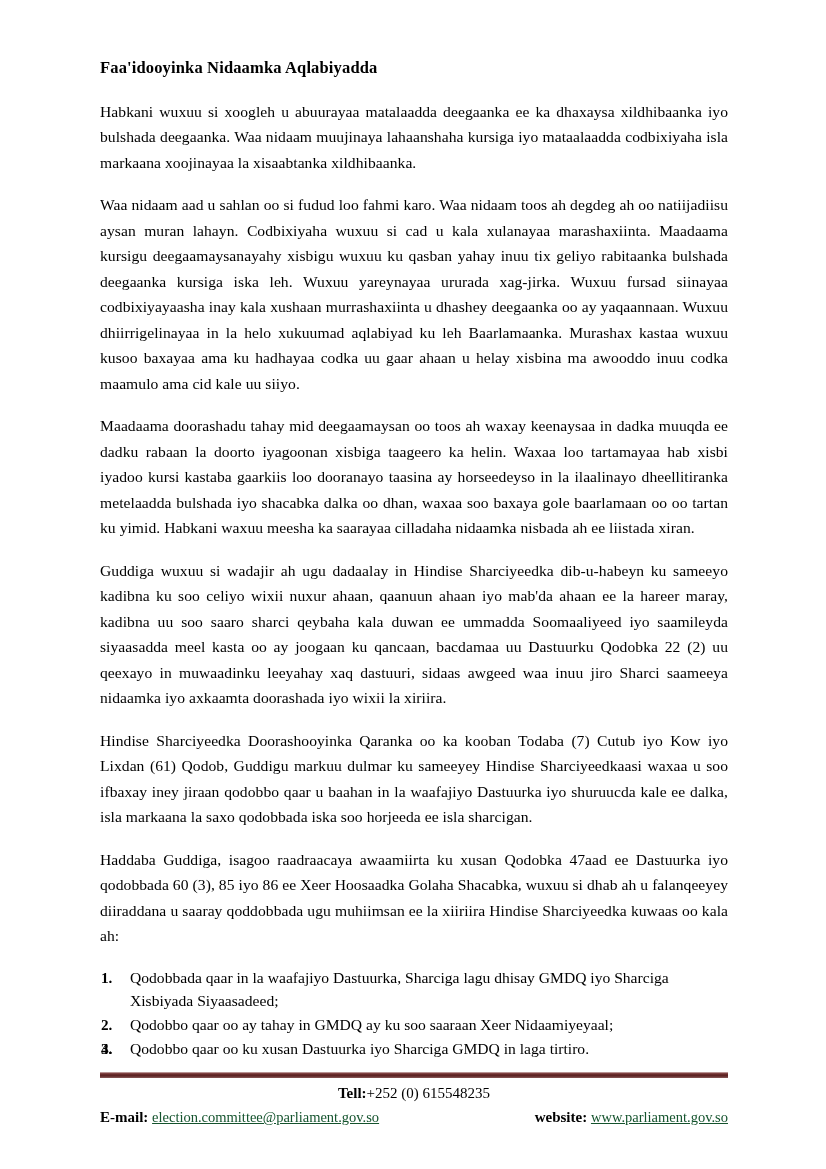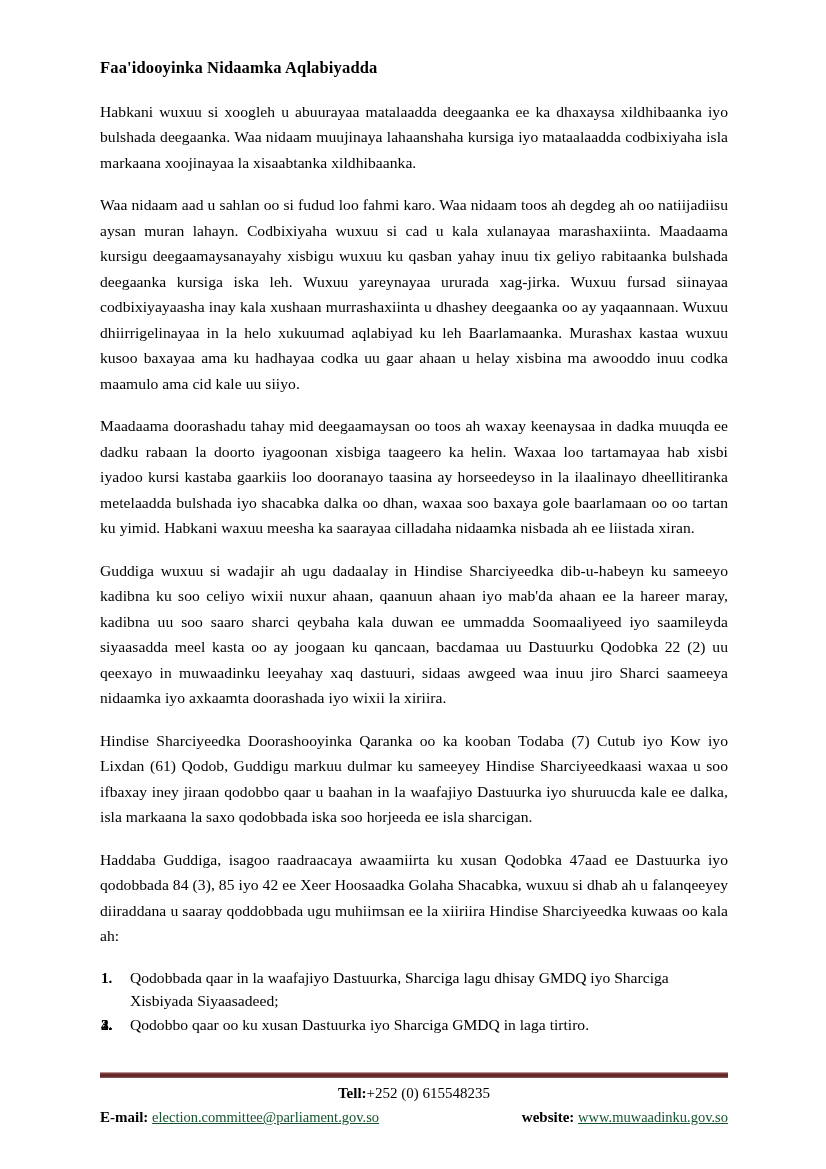--- a/index.html
+++ b/index.html
@@ -120,29 +120,30 @@
 
   <div class="content">
 
     <h1 class="doc-title">Faa'idooyinka Nidaamka Aqlabiyadda</h1>
 
     <p class="para">Habkani wuxuu si xoogleh u abuurayaa matalaadda deegaanka ee ka dhaxaysa xildhibaanka iyo bulshada deegaanka. Waa nidaam muujinaya lahaanshaha kursiga iyo mataalaadda codbixiyaha isla markaana xoojinayaa la xisaabtanka xildhibaanka.</p>
     <p class="para">Waa nidaam aad u sahlan oo si fudud loo fahmi karo. Waa nidaam toos ah degdeg ah oo natiijadiisu aysan muran lahayn. Codbixiyaha wuxuu si cad u kala xulanayaa marashaxiinta. Maadaama kursigu deegaamaysanayahy xisbigu wuxuu ku qasban yahay inuu tix geliyo rabitaanka bulshada deegaanka kursiga iska leh. Wuxuu yareynayaa ururada xag-jirka. Wuxuu fursad siinayaa codbixiyayaasha inay kala xushaan murrashaxiinta u dhashey deegaanka oo ay yaqaannaan. Wuxuu dhiirrigelinayaa in la helo xukuumad aqlabiyad ku leh Baarlamaanka. Murashax kastaa wuxuu kusoo baxayaa ama ku hadhayaa codka uu gaar ahaan u helay xisbina ma awooddo inuu codka maamulo ama cid kale uu siiyo.</p>
     <p class="para">Maadaama doorashadu tahay mid deegaamaysan oo toos ah waxay keenaysaa in dadka muuqda ee dadku rabaan la doorto iyagoonan xisbiga taageero ka helin. Waxaa loo tartamayaa hab xisbi iyadoo kursi kastaba gaarkiis loo dooranayo taasina ay horseedeyso in la ilaalinayo dheellitiranka metelaadda bulshada iyo shacabka dalka oo dhan, waxaa soo baxaya gole baarlamaan oo oo tartan ku yimid. Habkani waxuu meesha ka saarayaa cilladaha nidaamka nisbada ah ee liistada xiran.</p>
     <p class="para">Guddiga wuxuu si wadajir ah ugu dadaalay in Hindise Sharciyeedka dib-u-habeyn ku sameeyo kadibna ku soo celiyo wixii nuxur ahaan, qaanuun ahaan iyo mab'da ahaan ee la hareer maray, kadibna uu soo saaro sharci qeybaha kala duwan ee ummadda Soomaaliyeed iyo saamileyda siyaasadda meel kasta oo ay joogaan ku qancaan, bacdamaa uu Dastuurku Qodobka 22 (2) uu qeexayo in muwaadinku leeyahay xaq dastuuri, sidaas awgeed waa inuu jiro Sharci saameeya nidaamka iyo axkaamta doorashada iyo wixii la xiriira.</p>
     <p class="para">Hindise Sharciyeedka Doorashooyinka Qaranka oo ka kooban Todaba (7) Cutub iyo Kow iyo Lixdan (61) Qodob, Guddigu markuu dulmar ku sameeyey Hindise Sharciyeedkaasi waxaa u soo ifbaxay iney jiraan qodobbo qaar u baahan in la waafajiyo Dastuurka iyo shuruucda kale ee dalka, isla markaana la saxo qodobbada iska soo horjeeda ee isla sharcigan.</p>
-    <p class="para">Haddaba Guddiga, isagoo raadraacaya awaamiirta ku xusan Qodobka 47aad ee Dastuurka iyo qodobbada 84 (3), 85 iyo 42 ee Xeer Hoosaadka Golaha Shacabka, wuxuu si dhab ah u falanqeeyey diiraddana u saaray qoddobbada ugu muhiimsan ee la xiiriira Hindise Sharciyeedka kuwaas oo kala ah:</p>
+    <p class="para">Haddaba Guddiga, isagoo raadraacaya awaamiirta ku xusan Qodobka 47aad ee Dastuurka iyo qodobbada 60 (3), 85 iyo 86 ee Xeer Hoosaadka Golaha Shacabka, wuxuu si dhab ah u falanqeeyey diiraddana u saaray qoddobbada ugu muhiimsan ee la xiiriira Hindise Sharciyeedka kuwaas oo kala ah:</p>
 
     <ol class="num-list">
       <li>
         <span class="marker">1.</span>
         <span>Qodobbada qaar in la waafajiyo Dastuurka, Sharciga lagu dhisay GMDQ iyo Sharciga Xisbiyada Siyaasadeed;</span>
       </li>
       <li>
         <span class="marker">2.</span>
+        <span>Qodobbo qaar oo ay tahay in GMDQ ay ku soo saaraan Xeer Nidaamiyeyaal;</span>
       </li>
       <li>
         <span class="marker">3.</span>
       </li>
       <li>
         <span class="marker">4.</span>
         <span>Qodobbo qaar oo ku xusan Dastuurka iyo Sharciga GMDQ in laga tirtiro.</span>
       </li>
     </ol>
 
@@ -156,19 +157,19 @@
       <span class="lbl">Tell:</span><span>+252 (0) 615548235</span>
     </div>
 
     <div class="footer-row">
       <div>
         <span class="lbl">E-mail:</span>
         <a class="link" href="#">election.committee@parliament.gov.so</a>
       </div>
       <div>
         <span class="lbl">website:</span>
-        <a class="link" href="#">www.muwaadinku.gov.so</a>
+        <a class="link" href="#">www.parliament.gov.so</a>
       </div>
     </div>
 
   </div>
 
 </div>
 
 </body></html>

